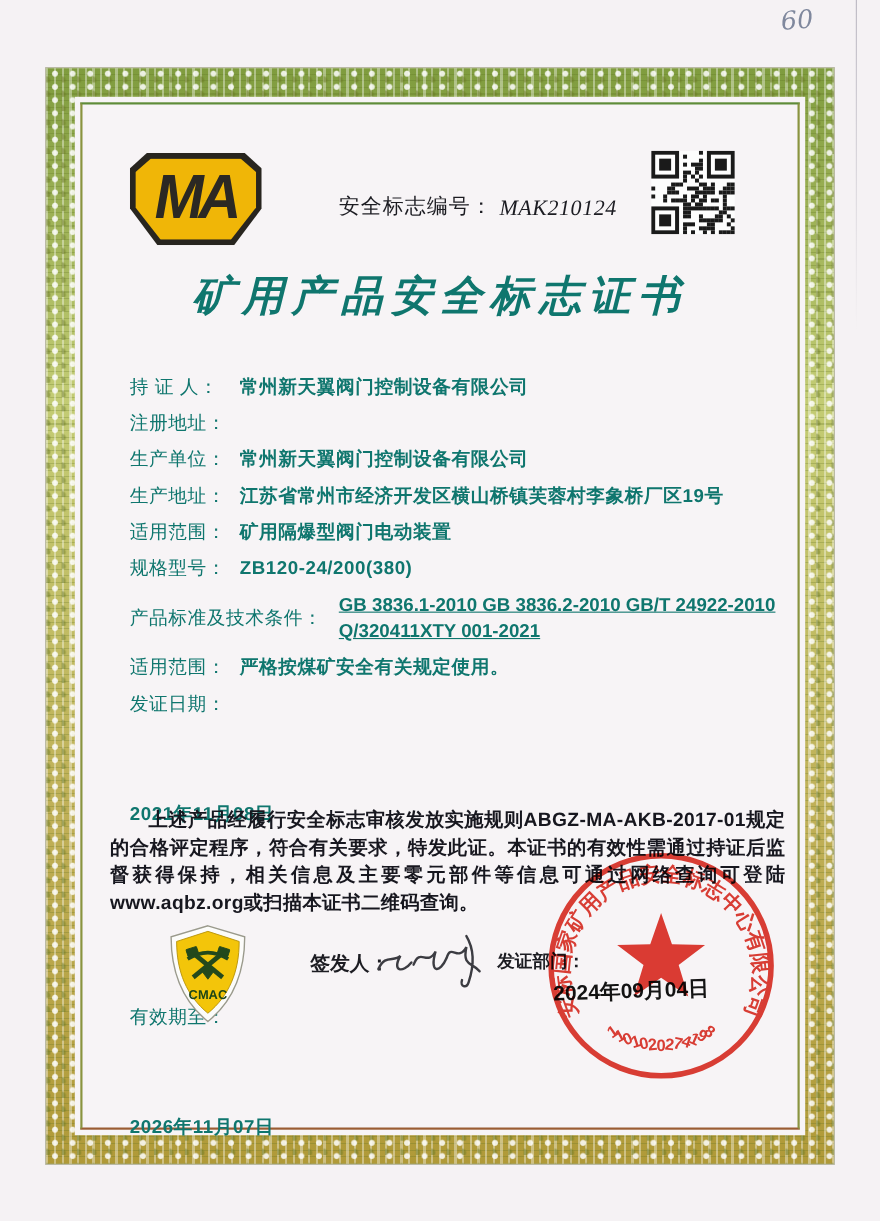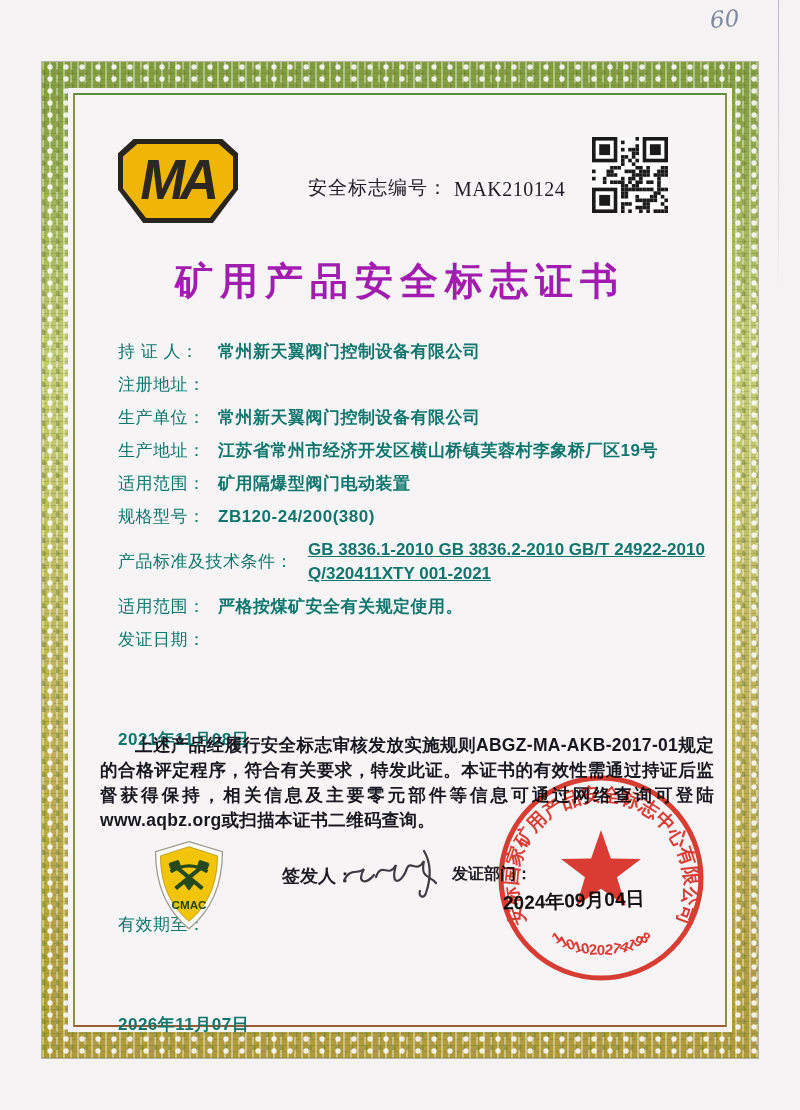--- a/index.html
+++ b/index.html
@@ -41,26 +41,26 @@
     background:#28251f;
     clip-path:polygon(13% 0, 87% 0, 100% 17%, 100% 60%, 79% 100%, 21% 100%, 0 60%, 0 17%); }
   .ma-logo-inner { position:absolute; inset:5px; background:#f0b607;
     clip-path:polygon(13% 0, 87% 0, 100% 17%, 100% 60%, 79% 100%, 21% 100%, 0 60%, 0 17%);
     display:flex; align-items:center; justify-content:center; }
   .ma-logo-text { font-weight:900; font-size:54px; color:#2b2823;
     transform:skewX(-10deg) scaleY(1.05); letter-spacing:-5px;
     font-family:"Liberation Sans", sans-serif; padding-bottom:4px;}
   .cert-no { position:absolute; left:308px; top:175px; font-size:19px; display:flex; align-items:flex-end; }
   .cert-no-label { font-weight:500; letter-spacing:1px; }
-  .cert-no-value { font-family:"Liberation Serif", serif; font-size:20px; margin-left:6px; letter-spacing:.5px; }
+  .cert-no-value { font-family:"Liberation Serif", serif; font-size:20px; margin-left:6px; letter-spacing:.5px;font-style:italic; }
   .qr { position:absolute; left:592px; top:137px; width:76px; height:76px; }
 
   
-  .title { position:absolute; left:0; top:256px; width:100%; text-align:center;
-    font-size:38px; font-weight:800; letter-spacing:7px; color:#a21caf; }
+  .title { position:absolute; left:0; top:244px; width:100%; text-align:center;
+    font-size:38px; font-weight:800; letter-spacing:7px; color:#0f766e;font-style:italic; }
 
   
   .fields { position:absolute; left:118px; top:340px; width:596px; font-size:17px; }
   .row { display:flex; align-items:flex-start; line-height:24px; margin-bottom:9px; }
   .row .lbl { width:100px; flex:0 0 100px; font-weight:500; letter-spacing:.5px; color:#0f766e; }
   .row .val { font-weight:700; color:#0f766e; letter-spacing:.5px; }
   .row-standards .lbl { width:190px; flex:0 0 190px; padding-top:12px; }
   .row-standards .val { width:402px; word-break:break-all;
     font-family:"Liberation Sans", sans-serif; letter-spacing:0;text-decoration:underline; }
   .row-dates { margin-top:8px;flex-direction:column; }

